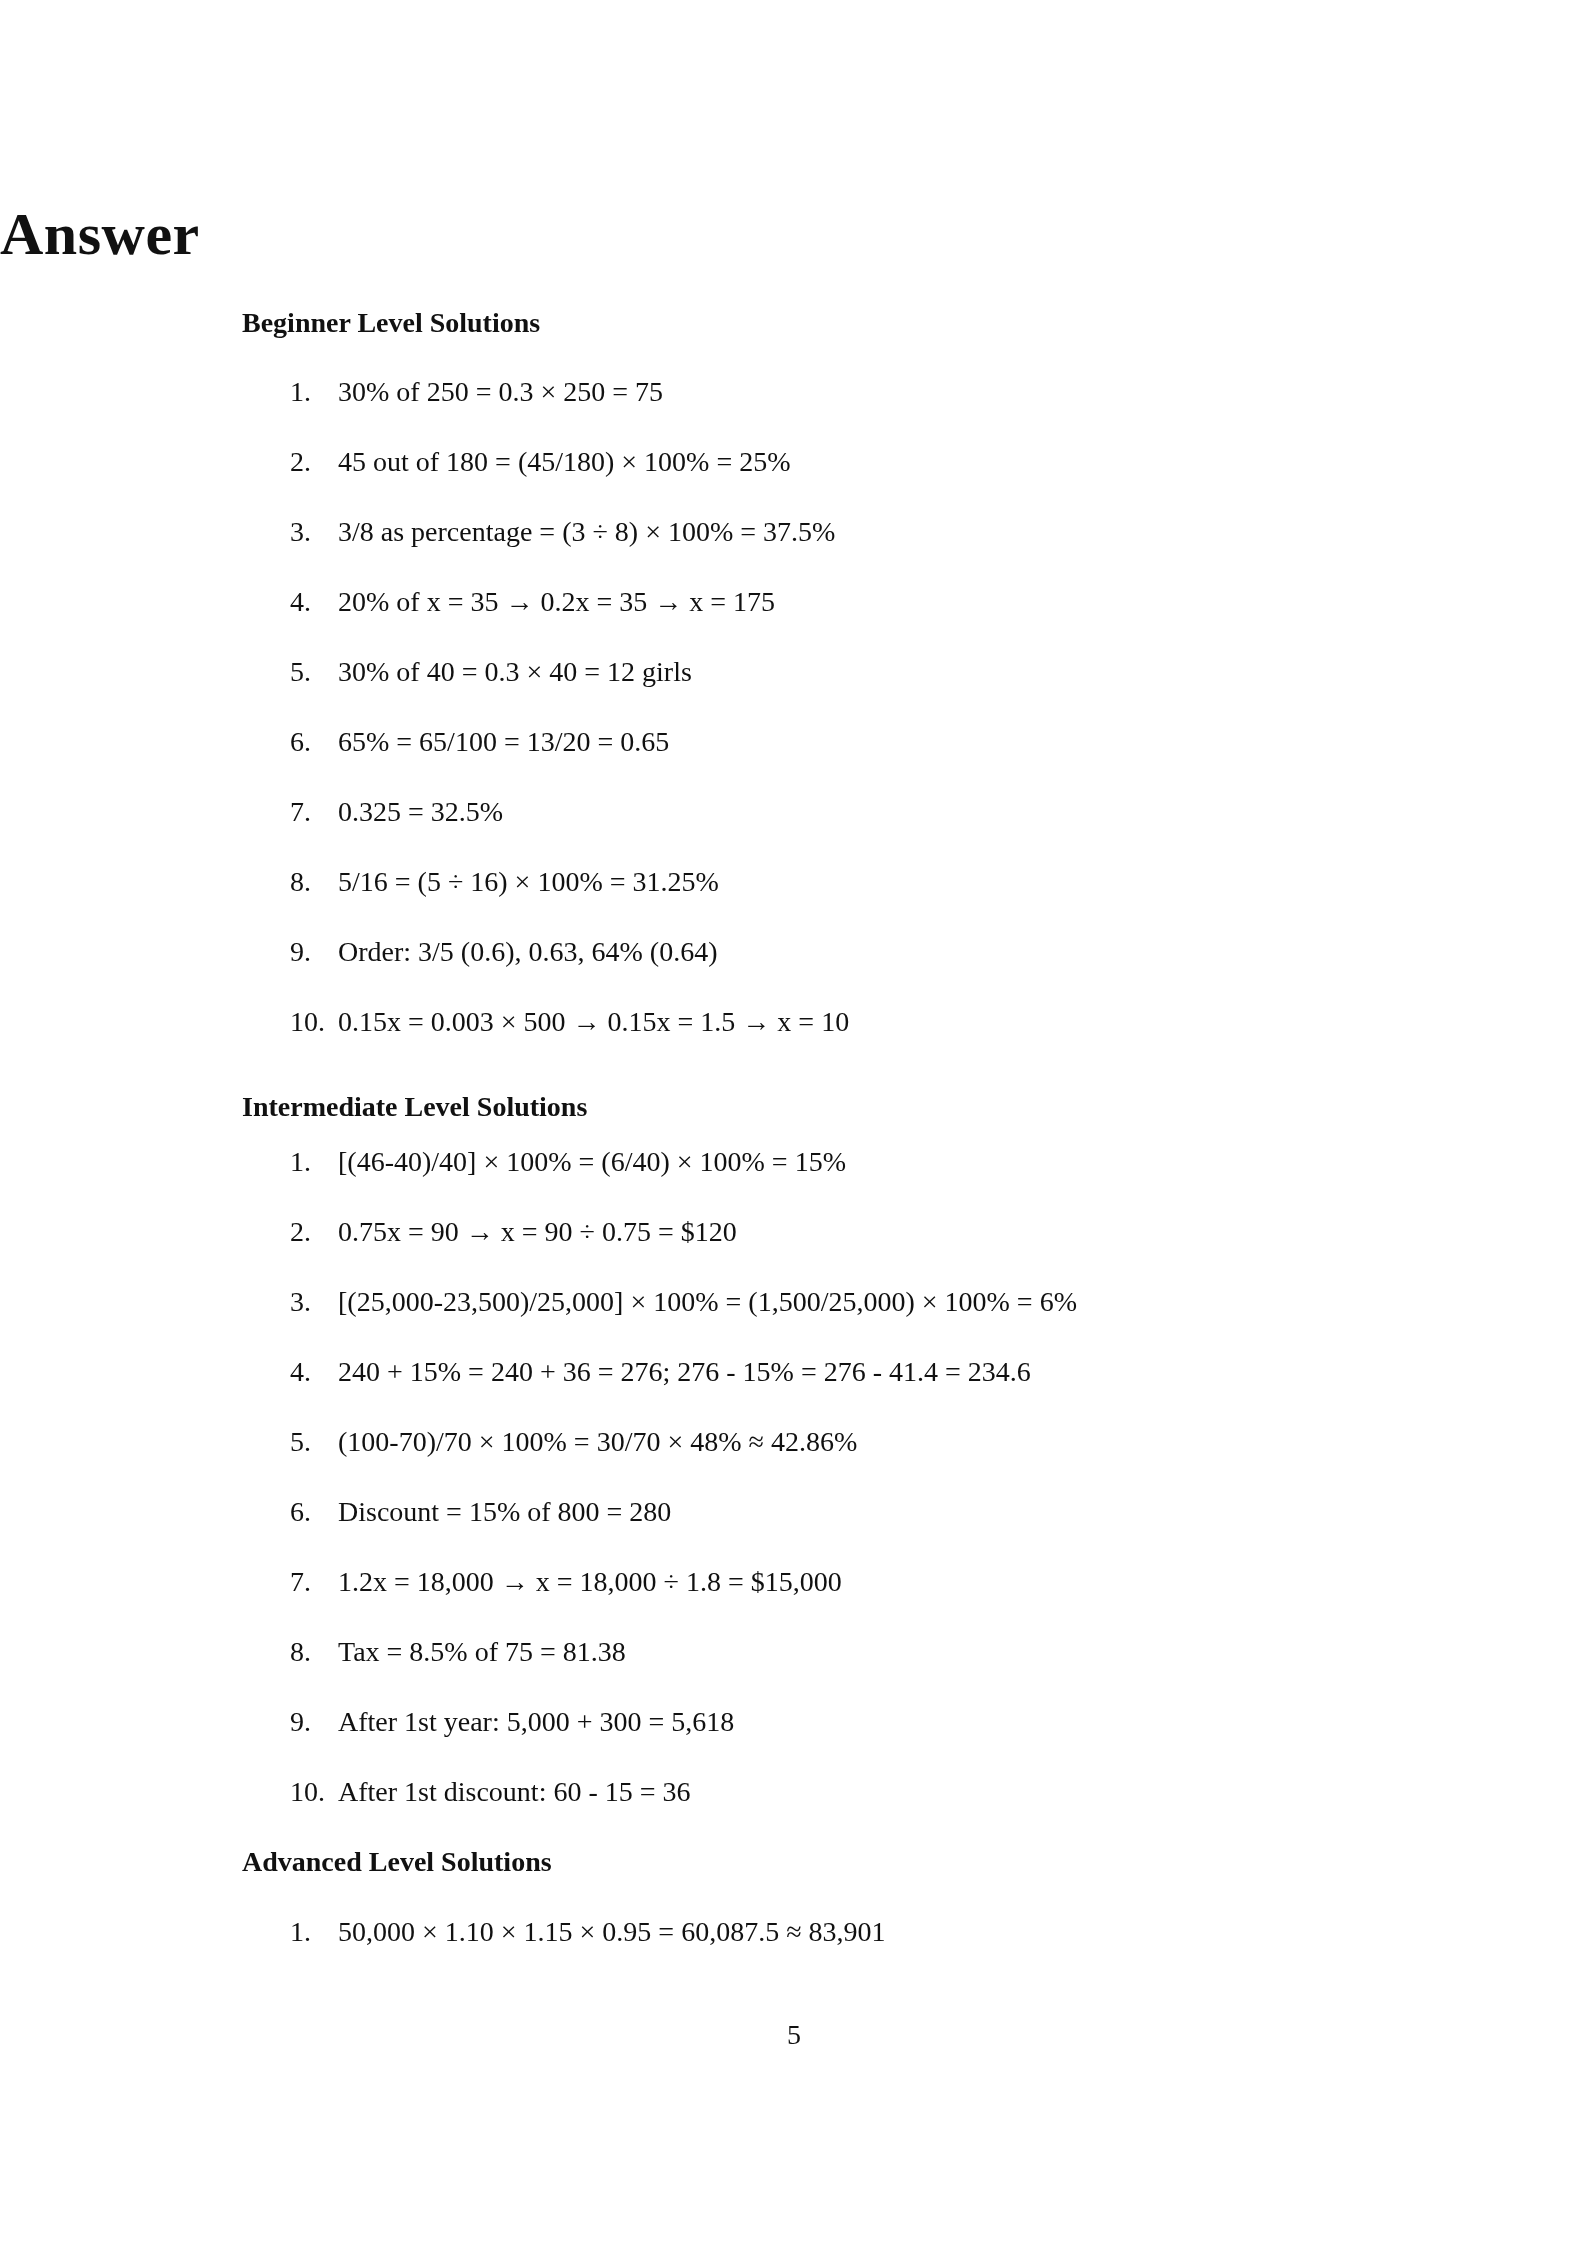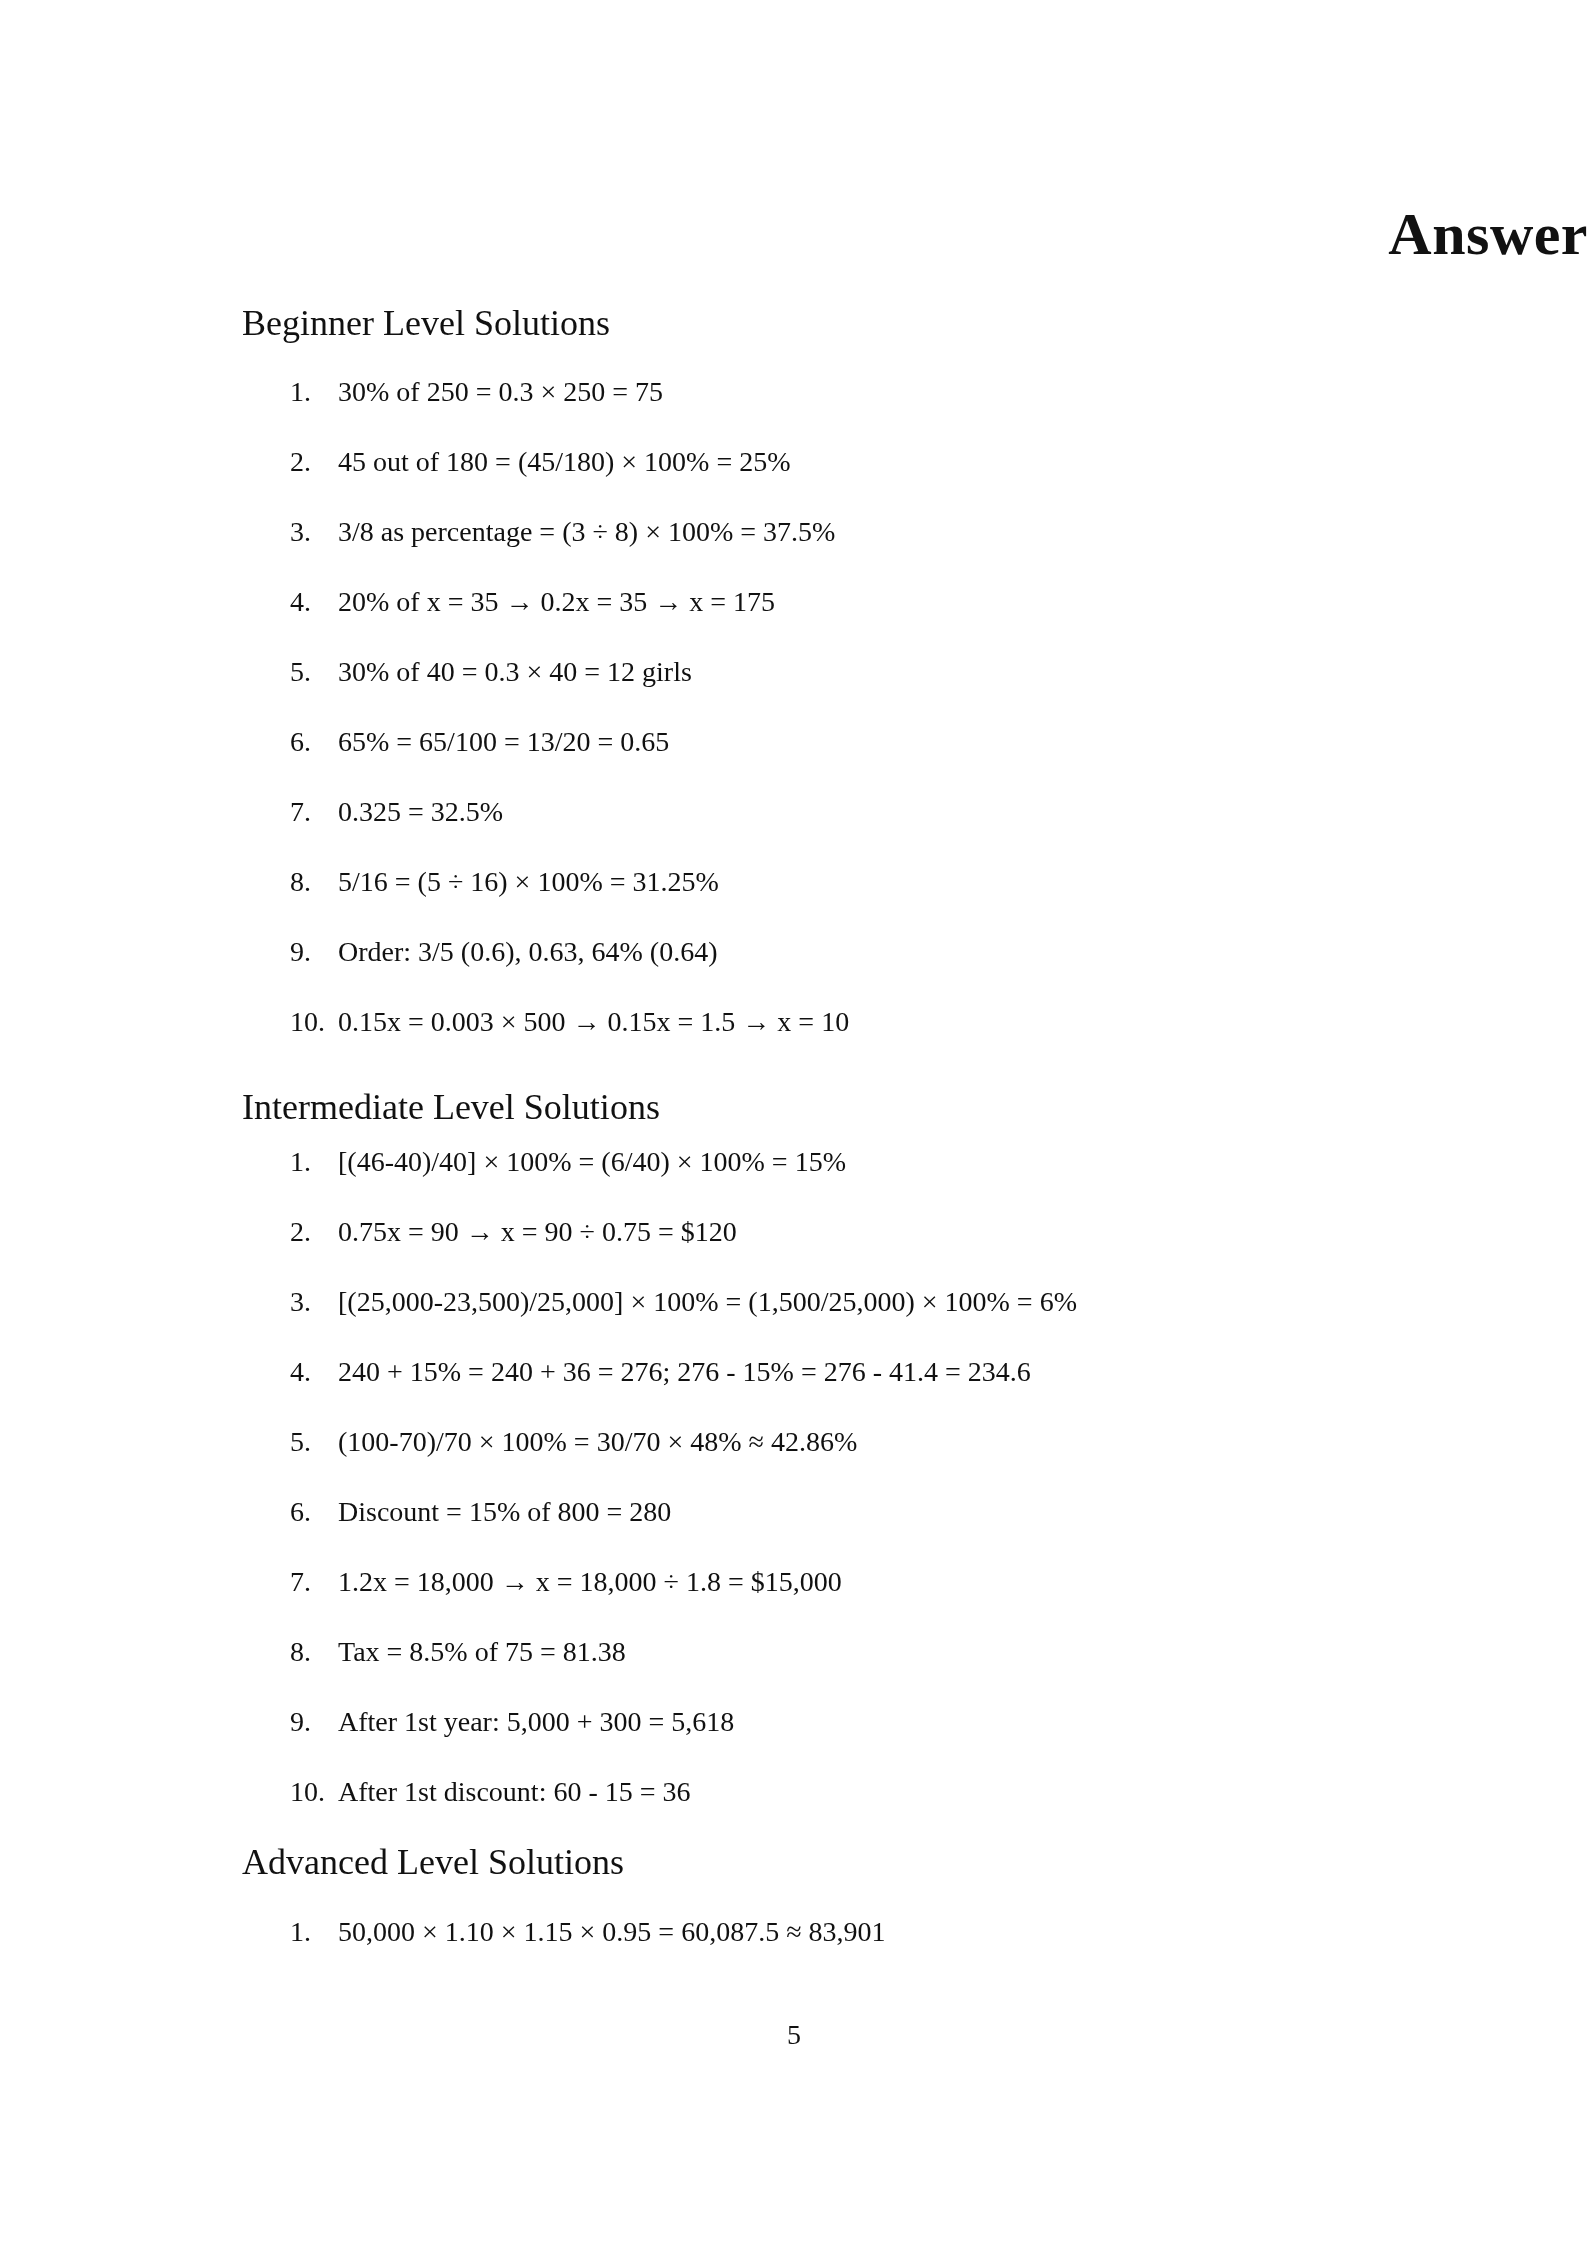--- a/index.html
+++ b/index.html
@@ -2,25 +2,25 @@
 <html><head>
 <meta charset="utf-8">
 <style>
   html, body { margin: 0; padding: 0; background: #ffffff; }
   body {
     width: 1588px; height: 2245px; position: relative; overflow: hidden;
     font-family: "Liberation Serif", "DejaVu Serif", serif; color: #111;
   }
   .title {
     position: absolute; left: 0; width: 1588px; top: 198px;
-    text-align: right; font-weight: bold; font-size: 60px; line-height: 72px;
+    text-align: left; font-weight: bold; font-size: 60px; line-height: 72px;
     letter-spacing: 0.5px;
   }
   .section-heading {
-    position: absolute; left: 242px; font-weight: normal; font-size: 36px;
+    position: absolute; left: 242px; font-weight: bold; font-size: 28px;
     line-height: 34px; white-space: nowrap;
   }
   .item {
     position: absolute; left: 290px; font-size: 28px; line-height: 34px;
     white-space: nowrap; display: flex;
   }
   .item .num { width: 48px; display: inline-block; }
   .item .txt { display: inline-block; }
   .page-number {
     position: absolute; left: 0; width: 1588px; top: 2018px;

